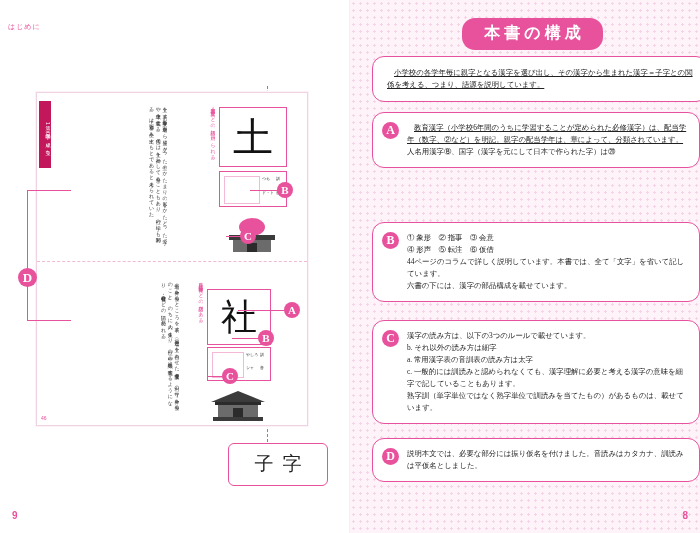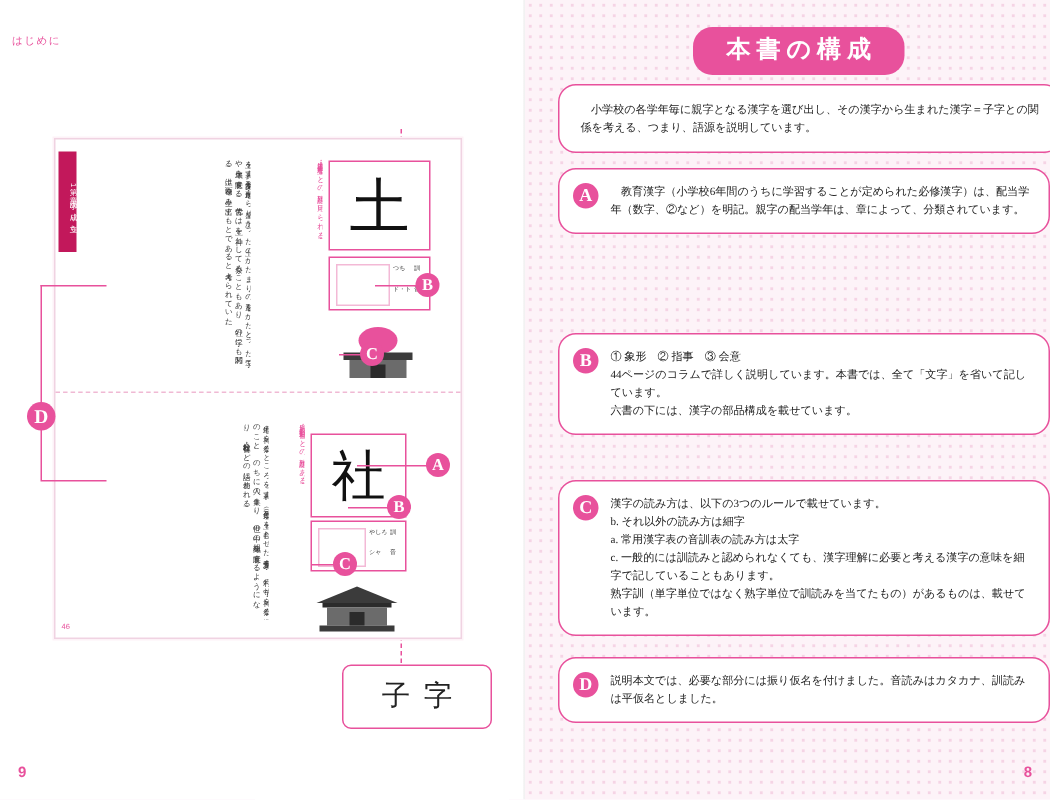--- a/index.html
+++ b/index.html
@@ -152,21 +152,21 @@
   }
   .card.plain{padding:10px 14px;}
   .card .letter{
     position:absolute;left:9px;top:9px;
     width:17px;height:17px;border-radius:50%;
     background:#e8519c;color:#fff;
     font-weight:bold;font-size:12px;
     display:flex;align-items:center;justify-content:center;
   }
   .card p{margin:0;}
-  .card p.indent{text-indent:7px;}
+  .card p.indent{text-indent:7px;text-decoration:underline;}
   .page-num-right{
     position:absolute;right:12px;bottom:12px;
     font-size:10px;color:#e8519c;font-weight:bold;
   }
 
   .gutter{
     position:absolute;left:349px;top:0;width:2px;height:533px;
     background:linear-gradient(to right,#ececec,#ffffff);
   }
 </style>
@@ -268,25 +268,27 @@
       <span class="pill">本書の構成</span>
     </div>
 
     <div class="card plain" style="left:22px;top:56px;width:306px;">
       <p class="indent">小学校の各学年毎に親字となる漢字を選び出し、その漢字から生まれた漢字＝子字との関係を考える、つまり、語源を説明しています。</p>
     </div>
 
     <div class="card" style="left:22px;top:112px;width:282px;">
       <span class="letter">A</span>
       <p class="indent">教育漢字（小学校6年間のうちに学習することが定められた必修漢字）は、配当学年（数字、②など）を明記。親字の配当学年は、章によって、分類されています。</p>
+      <p>人名用漢字⑧、国字（漢字を元にして日本で作られた字）は⑳</p>
     </div>
 
     <div class="card" style="left:22px;top:222px;width:282px;">
       <span class="letter">B</span>
       <p>① 象形　② 指事　③ 会意</p>
+      <p>④ 形声　⑤ 転注　⑥ 仮借</p>
       <p>44ページのコラムで詳しく説明しています。本書では、全て「文字」を省いて記しています。</p>
       <p>六書の下には、漢字の部品構成を載せています。</p>
     </div>
 
     <div class="card" style="left:22px;top:320px;width:282px;">
       <span class="letter">C</span>
       <p>漢字の読み方は、以下の3つのルールで載せています。</p>
       <p>b. それ以外の読み方は細字</p>
       <p>a. 常用漢字表の音訓表の読み方は太字</p>
       <p>c. 一般的には訓読みと認められなくても、漢字理解に必要と考える漢字の意味を細字で記していることもあります。</p>

